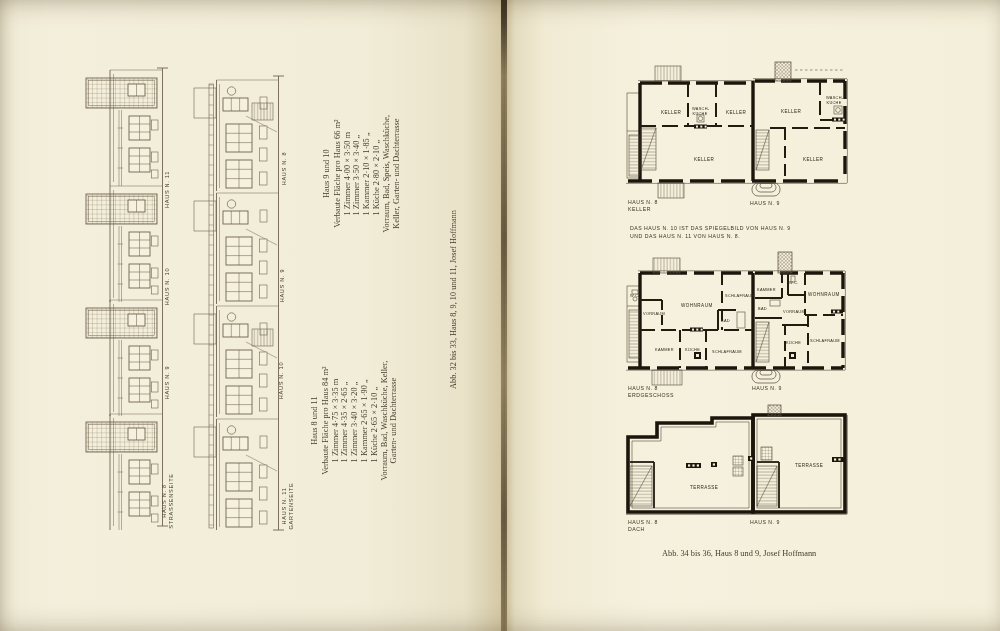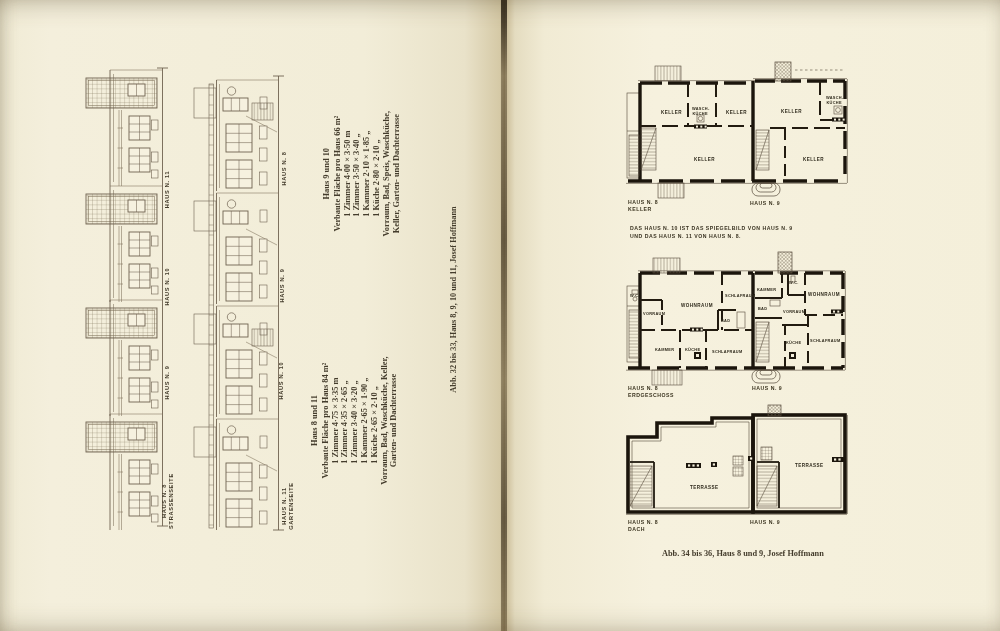--- a/index.html
+++ b/index.html
@@ -1,17 +1,17 @@
 <!DOCTYPE html>
 <html><head>
 <meta charset="utf-8">
 <style>
   html,body{margin:0;padding:0;background:#8a7b5e;}
   #book{position:relative;width:1000px;height:631px;overflow:hidden;
-        background:#f2edd9;font-family:"Liberation Serif",serif;font-weight:bold;}
+        background:#f2edd9;font-family:"Liberation Serif",serif;}
   .page{position:absolute;top:0;height:631px;}
   #page-left{left:0;width:505px;
     background:linear-gradient(90deg,#f0ebd5 0%,#f4efdc 10%,#f2edd8 72%,#e9e2c9 92%,#d5c9a6 99%,#b7a67f 100%);}
   #page-right{left:505px;width:495px;
     background:linear-gradient(90deg,#c9ba94 0%,#e4dcc0 2%,#f1ebd4 8%,#f6f1de 30%,#f4efda 100%);}
   #crease{position:absolute;left:501px;top:0;width:6px;height:631px;
     background:linear-gradient(180deg,rgba(25,18,8,.85) 0%,rgba(70,55,30,.45) 12%,rgba(45,34,16,.62) 38%,rgba(70,56,30,.42) 60%,rgba(40,30,14,.6) 82%,rgba(80,64,36,.5) 100%);
     filter:blur(0.6px);}
   #vignette{position:absolute;inset:0;pointer-events:none;
     box-shadow:inset 0 14px 26px -14px rgba(95,80,50,.45), inset 0 -14px 26px -14px rgba(95,80,50,.4), inset 14px 0 20px -16px rgba(95,80,50,.3);}

